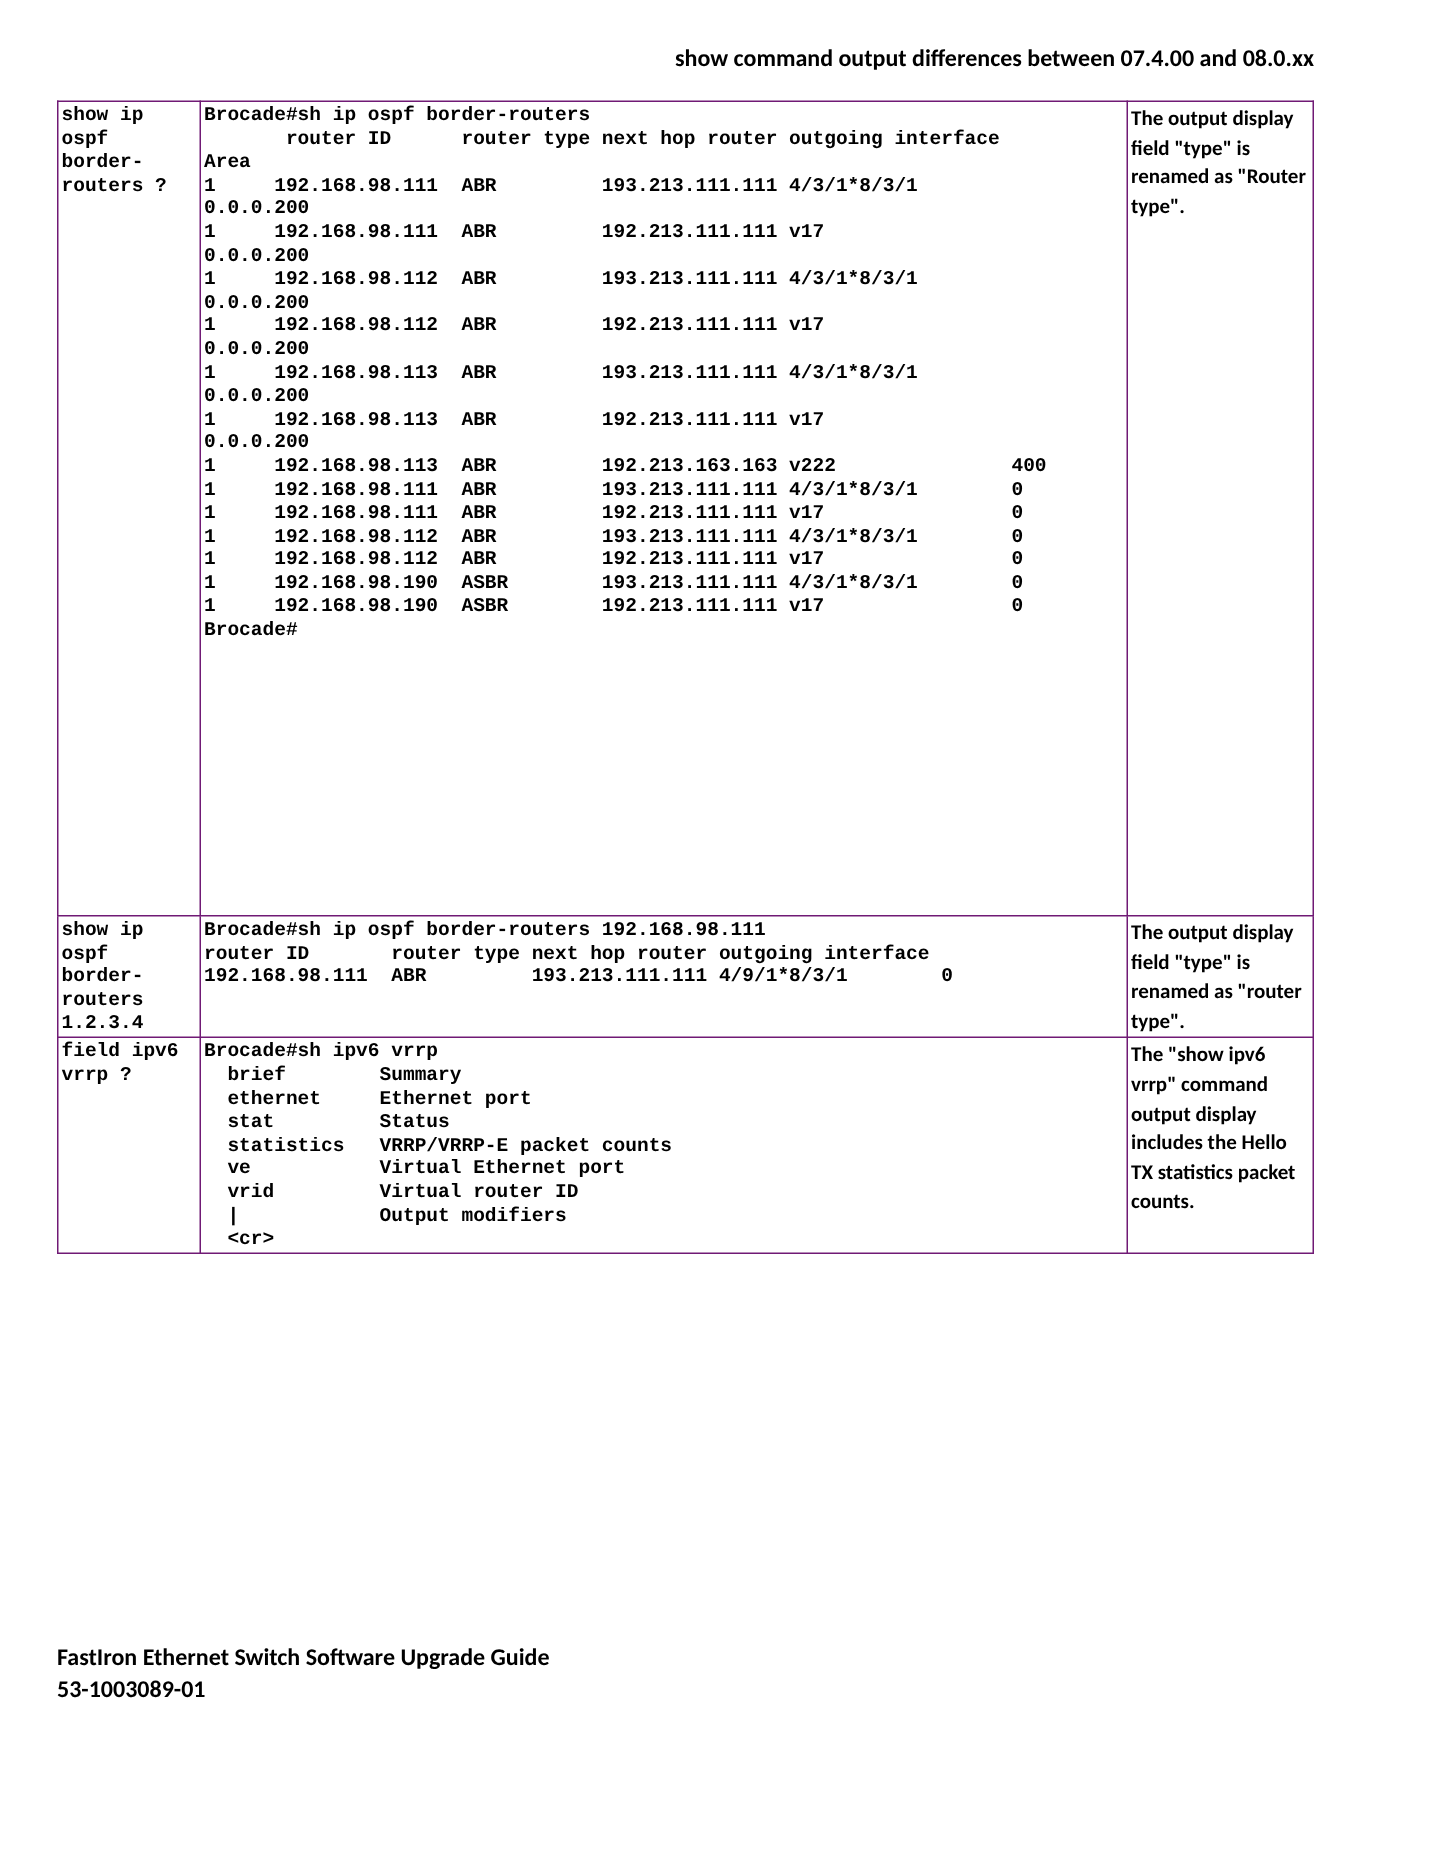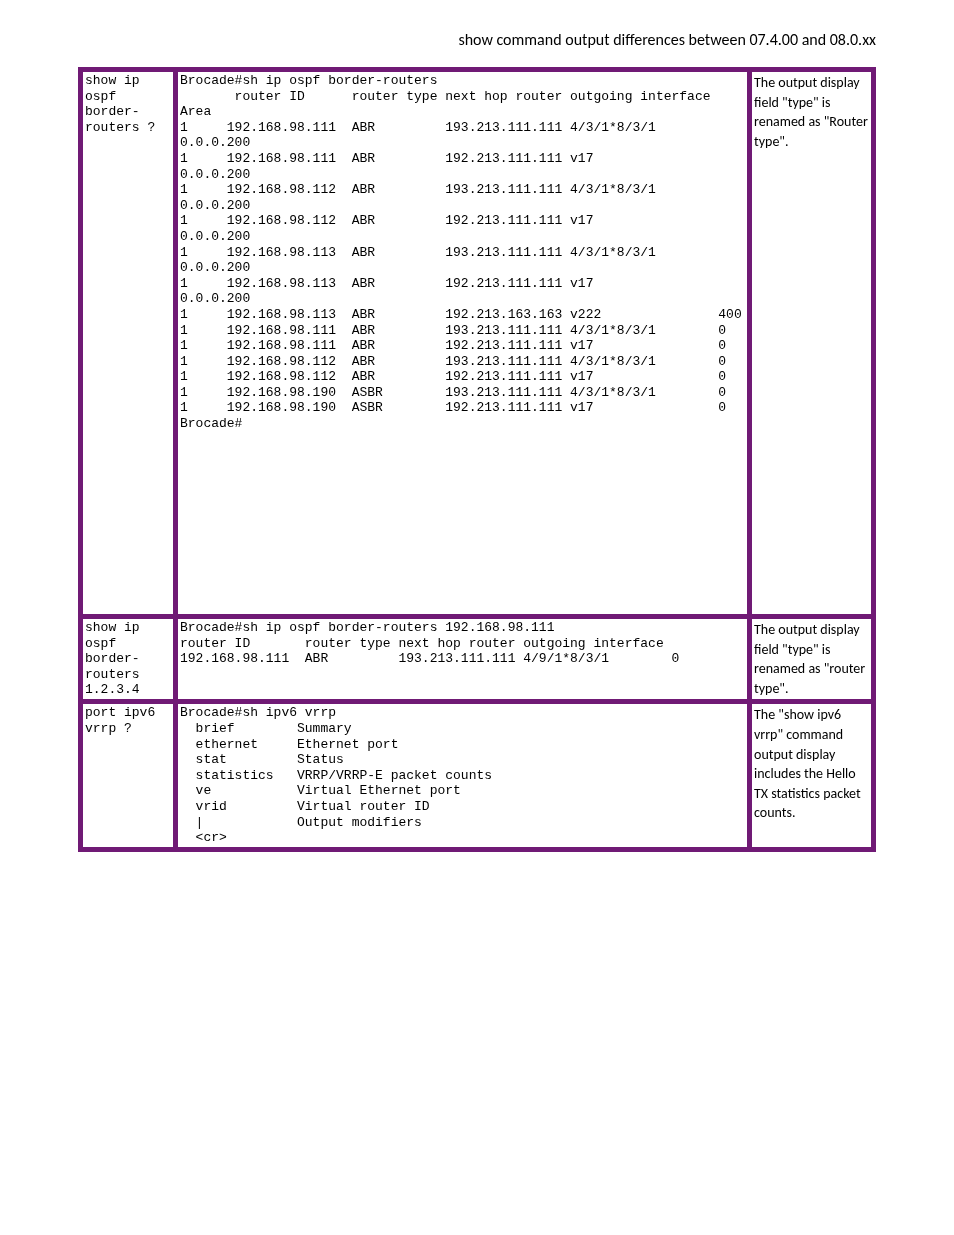--- a/index.html
+++ b/index.html
@@ -4,35 +4,36 @@
 <style>
   body {
     margin: 0;
     padding: 0;
     font-family: Calibri, Arial, sans-serif;
     background: #fff;
     color: #000;
     width: 954px;
   }
   .page {
-    padding: 30px 78px 40px 78px;
+    padding: 30px 78px 40px 38px;
+    font-weight: bold;
   }
   .header {
     text-align: right;
     font-size: 16px;
     margin-bottom: 18px;
     padding-right: 0;
   }
   table.main {
     width: 100%;
     border-collapse: collapse;
     table-layout: fixed;
   }
   table.main td {
-    border: 5px solid #701a75;
+    border: 1px solid #701a75;
     vertical-align: top;
     padding: 1px 2px;
   }
   col.c1 { width: 95px; }
   col.c2 { width: auto; }
   col.c3 { width: 124px; }
   td.cmd, td.output {
     font-family: "Courier New", monospace;
     font-size: 13px;
     line-height: 1.2;
@@ -102,30 +103,34 @@
 ospf
 border-
 routers
 1.2.3.4</td>
       <td class="output">Brocade#sh ip ospf border-routers 192.168.98.111
 router ID       router type next hop router outgoing interface
 192.168.98.111  ABR         193.213.111.111 4/9/1*8/3/1        0</td>
       <td class="notes">The output display field "type" is renamed as "router type".</td>
     </tr>
     <tr>
-      <td class="cmd">port ipv6
+      <td class="cmd">field ipv6
 vrrp ?</td>
       <td class="output">Brocade#sh ipv6 vrrp
   brief        Summary
   ethernet     Ethernet port
   stat         Status
   statistics   VRRP/VRRP-E packet counts
   ve           Virtual Ethernet port
   vrid         Virtual router ID
   |            Output modifiers
   &lt;cr&gt;</td>
       <td class="notes">The "show ipv6 vrrp" command output display includes the  Hello TX statistics packet counts.</td>
     </tr>
   </tbody>
     </table>
 
+  <div class="footer">
+    <div>FastIron Ethernet Switch Software Upgrade Guide</div>
+    <div>53-1003089-01</div>
+  </div>
 
 </div>
 
 </body></html>

